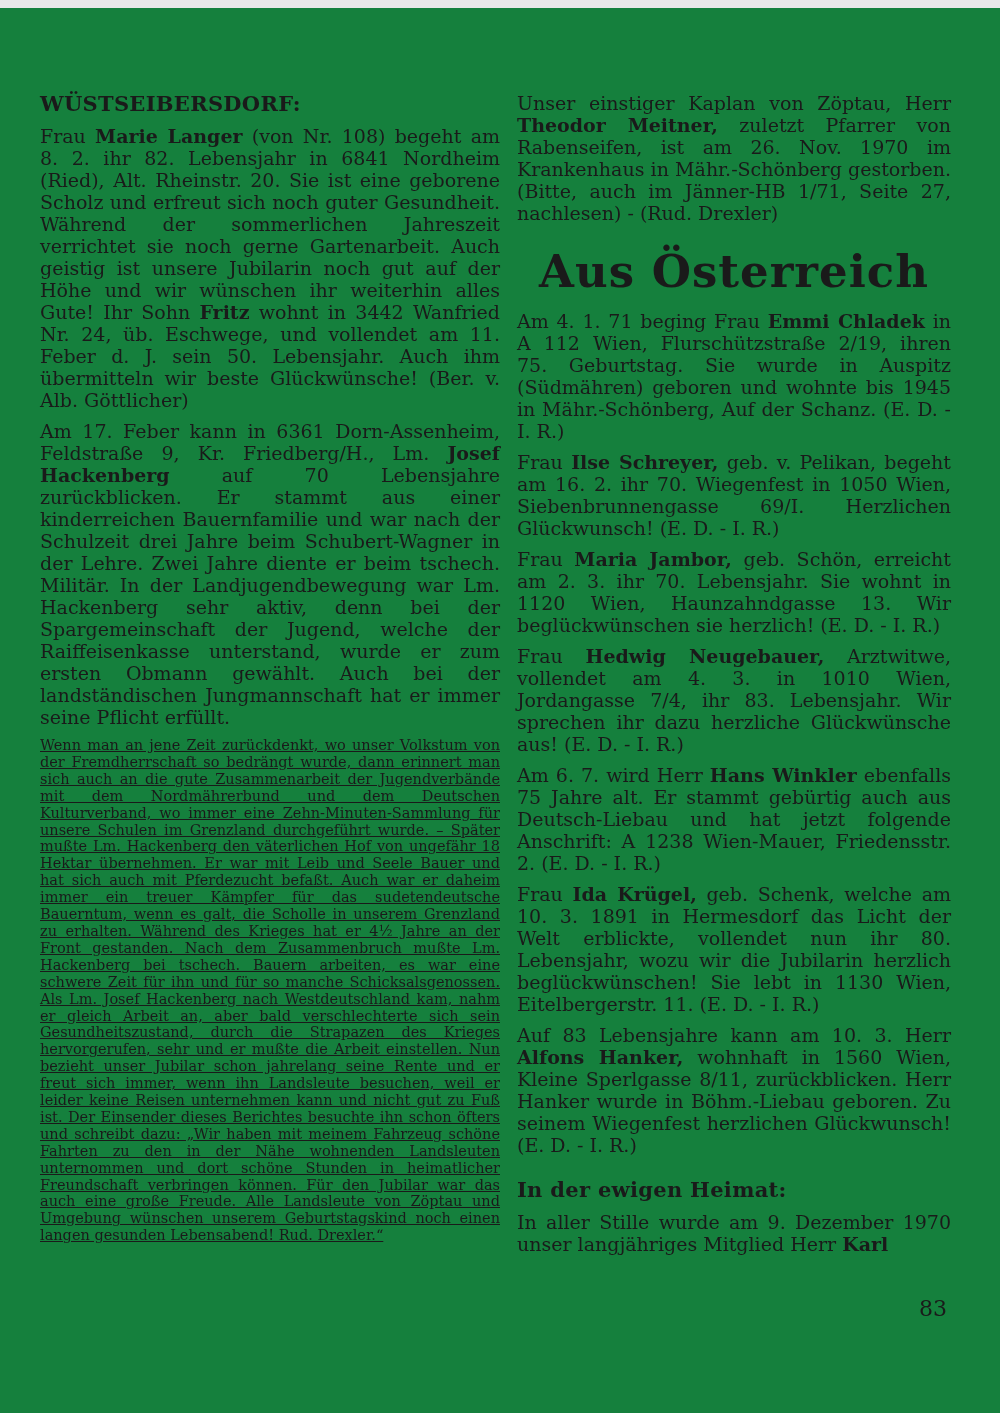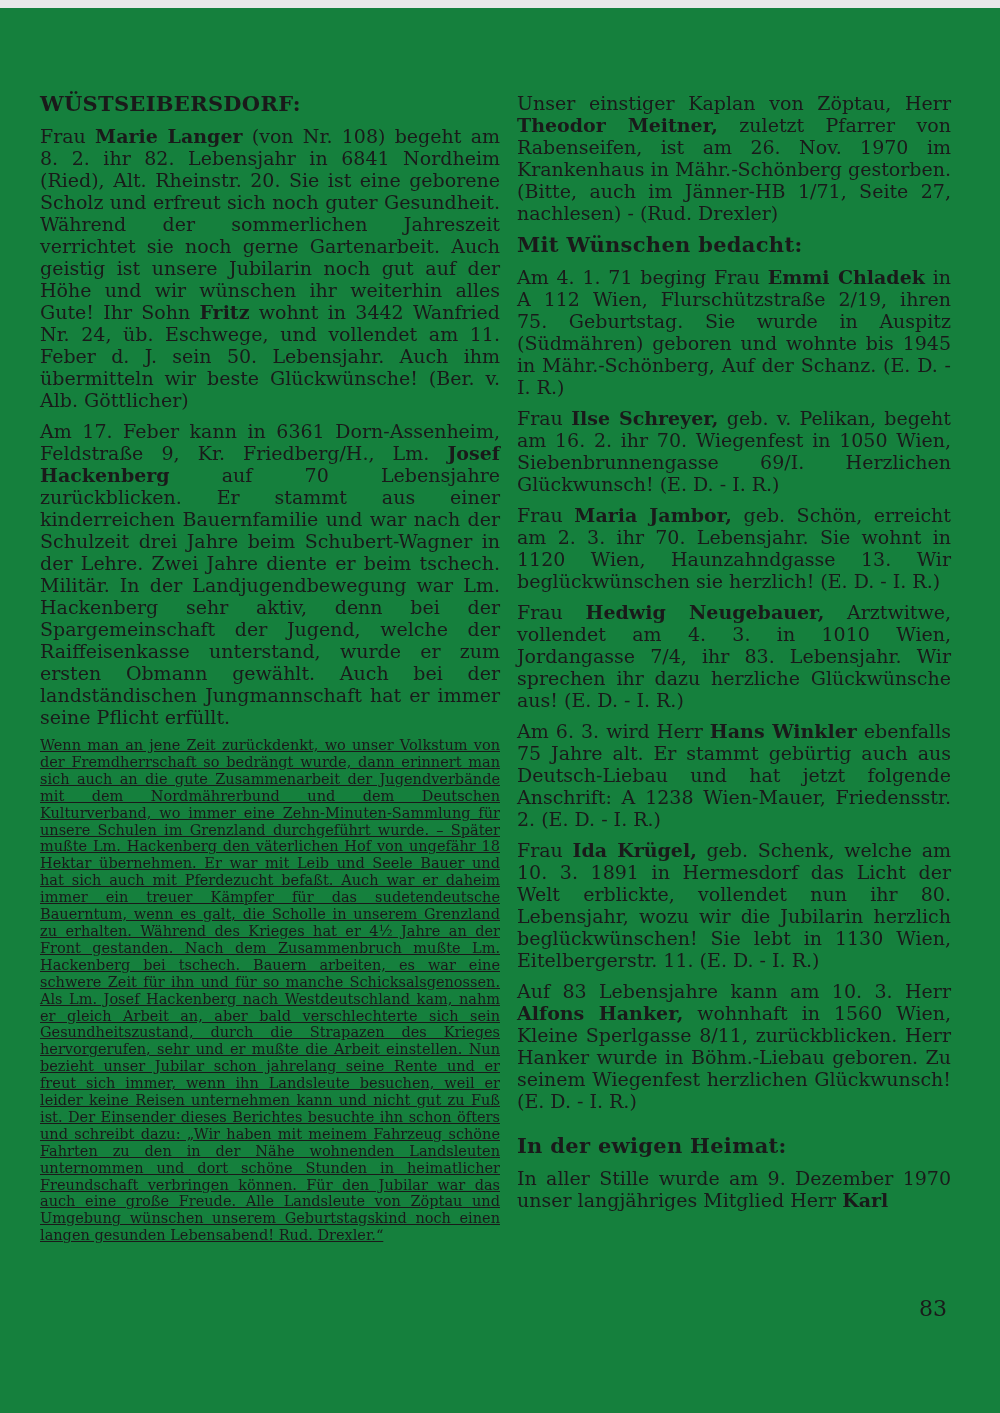--- a/index.html
+++ b/index.html
@@ -66,26 +66,26 @@
 
   <div class="col col-left">
     <h2 class="sect first">WÜSTSEIBERSDORF:</h2>
     <p class="body"><span>Frau </span><span class="b">Marie Langer</span><span> (von Nr. 108) begeht am 8. 2. ihr 82. Lebensjahr in 6841 Nordheim (Ried), Alt. Rheinstr. 20. Sie ist eine geborene Scholz und erfreut sich noch guter Gesundheit. Während der sommerlichen Jahreszeit verrichtet sie noch gerne Gartenarbeit. Auch geistig ist unsere Jubilarin noch gut auf der Höhe und wir wünschen ihr weiterhin alles Gute! Ihr Sohn </span><span class="b">Fritz</span><span> wohnt in 3442 Wanfried Nr. 24, üb. Eschwege, und vollendet am 11. Feber d. J. sein 50. Lebensjahr. Auch ihm übermitteln wir beste Glückwünsche! (Ber. v. Alb. Göttlicher)</span></p>
     <p class="body"><span>Am 17. Feber kann in 6361 Dorn-Assenheim, Feldstraße 9, Kr. Friedberg/H., Lm. </span><span class="b">Josef Hackenberg</span><span> auf 70 Lebensjahre zurückblicken. Er stammt aus einer kinderreichen Bauernfamilie und war nach der Schulzeit drei Jahre beim Schubert-Wagner in der Lehre. Zwei Jahre diente er beim tschech. Militär. In der Landjugendbewegung war Lm. Hackenberg sehr aktiv, denn bei der Spargemeinschaft der Jugend, welche der Raiffeisenkasse unterstand, wurde er zum ersten Obmann gewählt. Auch bei der landständischen Jungmannschaft hat er immer seine Pflicht erfüllt.</span></p>
     <p class="small">Wenn man an jene Zeit zurückdenkt, wo unser Volkstum von der Fremdherrschaft so bedrängt wurde, dann erinnert man sich auch an die gute Zusammenarbeit der Jugendverbände mit dem Nordmährerbund und dem Deutschen Kulturverband, wo immer eine Zehn-Minuten-Sammlung für unsere Schulen im Grenzland durchgeführt wurde. – Später mußte Lm. Hackenberg den väterlichen Hof von ungefähr 18 Hektar übernehmen. Er war mit Leib und Seele Bauer und hat sich auch mit Pferdezucht befaßt. Auch war er daheim immer ein treuer Kämpfer für das sudetendeutsche Bauerntum, wenn es galt, die Scholle in unserem Grenzland zu erhalten. Während des Krieges hat er 4½ Jahre an der Front gestanden. Nach dem Zusammenbruch mußte Lm. Hackenberg bei tschech. Bauern arbeiten, es war eine schwere Zeit für ihn und für so manche Schicksalsgenossen. Als Lm. Josef Hackenberg nach Westdeutschland kam, nahm er gleich Arbeit an, aber bald verschlechterte sich sein Gesundheitszustand, durch die Strapazen des Krieges hervorgerufen, sehr und er mußte die Arbeit einstellen. Nun bezieht unser Jubilar schon jahrelang seine Rente und er freut sich immer, wenn ihn Landsleute besuchen, weil er leider keine Reisen unternehmen kann und nicht gut zu Fuß ist. Der Einsender dieses Berichtes besuchte ihn schon öfters und schreibt dazu: „Wir haben mit meinem Fahrzeug schöne Fahrten zu den in der Nähe wohnenden Landsleuten unternommen und dort schöne Stunden in heimatlicher Freundschaft verbringen können. Für den Jubilar war das auch eine große Freude. Alle Landsleute von Zöptau und Umgebung wünschen unserem Geburtstagskind noch einen langen gesunden Lebensabend! Rud. Drexler.“</p>
   </div>
 
   <div class="col col-right">
     <p class="body"><span>Unser einstiger Kaplan von Zöptau, Herr </span><span class="b">Theodor Meitner,</span><span> zuletzt Pfarrer von Rabenseifen, ist am 26. Nov. 1970 im Krankenhaus in Mähr.-Schönberg gestorben. (Bitte, auch im Jänner-HB 1/71, Seite 27, nachlesen) - (Rud. Drexler)</span></p>
-    <h2 class="sect first">Mit Wünschen bedacht:</h2>
+    <h1 class="fraktur">Aus Österreich</h1>
     <p class="body"><span>Am 4. 1. 71 beging Frau </span><span class="b">Emmi Chladek</span><span> in A 112 Wien, Flurschützstraße 2/19, ihren 75. Geburtstag. Sie wurde in Auspitz (Südmähren) geboren und wohnte bis 1945 in Mähr.-Schönberg, Auf der Schanz. (E. D. - I. R.)</span></p>
     <p class="body"><span>Frau </span><span class="b">Ilse Schreyer,</span><span> geb. v. Pelikan, begeht am 16. 2. ihr 70. Wiegenfest in 1050 Wien, Siebenbrunnengasse 69/I. Herzlichen Glückwunsch! (E. D. - I. R.)</span></p>
     <p class="body"><span>Frau </span><span class="b">Maria Jambor,</span><span> geb. Schön, erreicht am 2. 3. ihr 70. Lebensjahr. Sie wohnt in 1120 Wien, Haunzahndgasse 13. Wir beglückwünschen sie herzlich! (E. D. - I. R.)</span></p>
     <p class="body"><span>Frau </span><span class="b">Hedwig Neugebauer,</span><span> Arztwitwe, vollendet am 4. 3. in 1010 Wien, Jordangasse 7/4, ihr 83. Lebensjahr. Wir sprechen ihr dazu herzliche Glückwünsche aus! (E. D. - I. R.)</span></p>
-    <p class="body"><span>Am 6. 3. wird Herr </span><span class="b">Hans Winkler</span><span> ebenfalls 75 Jahre alt. Er stammt gebürtig auch aus Deutsch-Liebau und hat jetzt folgende Anschrift: A 1238 Wien-Mauer, Friedensstr. 2. (E. D. - I. R.)</span></p>
+    <p class="body"><span>Am 6. 7. wird Herr </span><span class="b">Hans Winkler</span><span> ebenfalls 75 Jahre alt. Er stammt gebürtig auch aus Deutsch-Liebau und hat jetzt folgende Anschrift: A 1238 Wien-Mauer, Friedensstr. 2. (E. D. - I. R.)</span></p>
     <p class="body"><span>Frau </span><span class="b">Ida Krügel,</span><span> geb. Schenk, welche am 10. 3. 1891 in Hermesdorf das Licht der Welt erblickte, vollendet nun ihr 80. Lebensjahr, wozu wir die Jubilarin herzlich beglückwünschen! Sie lebt in 1130 Wien, Eitelbergerstr. 11. (E. D. - I. R.)</span></p>
     <p class="body"><span>Auf 83 Lebensjahre kann am 10. 3. Herr </span><span class="b">Alfons Hanker,</span><span> wohnhaft in 1560 Wien, Kleine Sperlgasse 8/11, zurückblicken. Herr Hanker wurde in Böhm.-Liebau geboren. Zu seinem Wiegenfest herzlichen Glückwunsch! (E. D. - I. R.)</span></p>
     <h2 class="sect">In der ewigen Heimat:</h2>
     <p class="body"><span>In aller Stille wurde am 9. Dezember 1970 unser langjähriges Mitglied Herr </span><span class="b">Karl</span></p>
   </div>
 
   <div class="page-number">83</div>
 
 </div>
 

